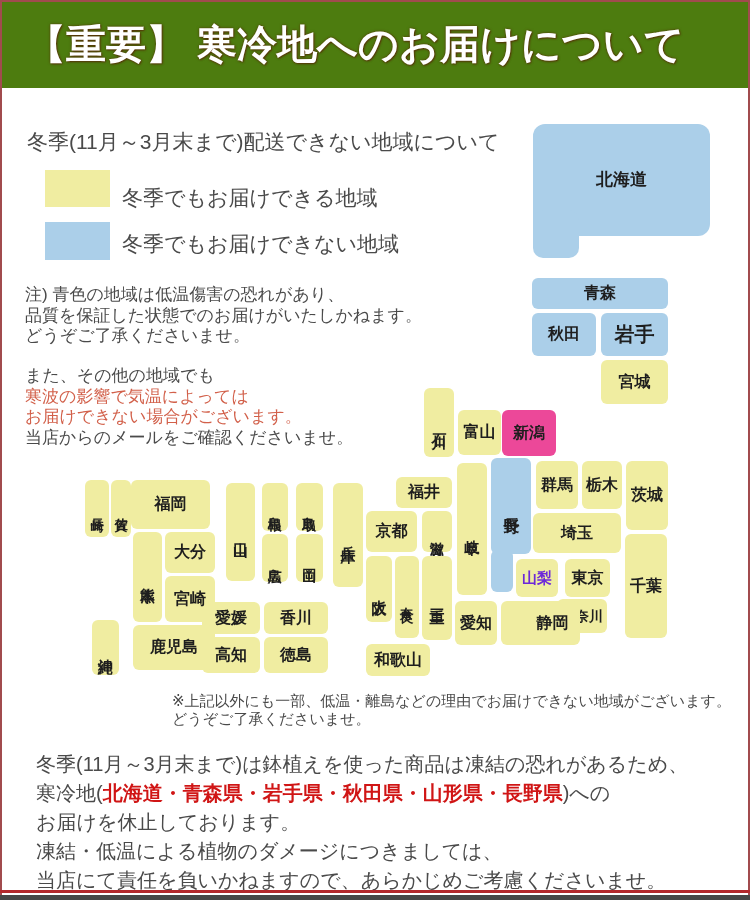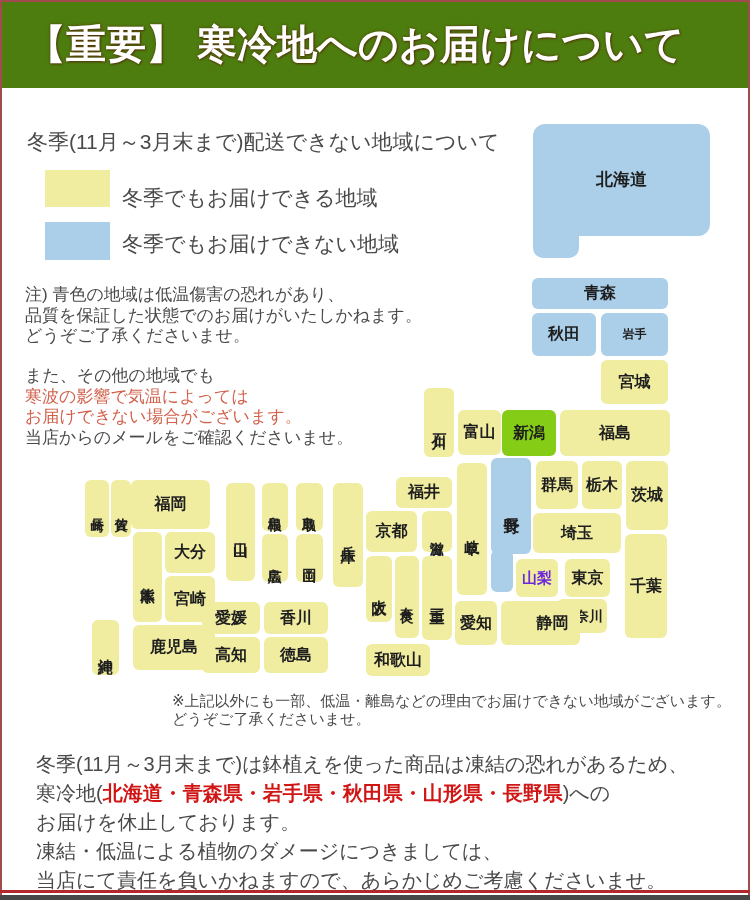--- a/index.html
+++ b/index.html
@@ -85,30 +85,27 @@
       <span class="pref-label" style="font-size: 17px; color: rgb(30, 30, 30);">北海道</span>
     </div>
     <div class="pref-part" style="left: 533px; top: 210px; width: 46px; height: 48px; background: rgb(171, 207, 233); border-radius: 10px;"></div>
     <div class="pref-part" style="left: 532px; top: 278px; width: 136px; height: 31px; background: rgb(171, 207, 233); border-radius: 6px;">
       <span class="pref-label" style="font-size: 16px; color: rgb(30, 30, 30);">青森</span>
     </div>
     <div class="pref-part" style="left: 532px; top: 313px; width: 64px; height: 43px; background: rgb(171, 207, 233); border-radius: 6px;">
       <span class="pref-label" style="font-size: 16px; color: rgb(30, 30, 30);">秋田</span>
     </div>
     <div class="pref-part" style="left: 601px; top: 313px; width: 67px; height: 43px; background: rgb(171, 207, 233); border-radius: 6px;">
-      <span class="pref-label" style="font-size: 12px; color: rgb(30, 30, 30);">岩手</span>
+      <span class="pref-label" style="font-size: 20px; color: rgb(30, 30, 30);">岩手</span>
     </div>
     <div class="pref-part" style="left: 601px; top: 360px; width: 67px; height: 44px; background: rgb(240, 237, 161); border-radius: 6px;">
       <span class="pref-label" style="font-size: 16px; color: rgb(30, 30, 30);">宮城</span>
     </div>
-    <div class="pref-part" style="left: 502px; top: 410px; width: 54px; height: 46px; background: #84cc16; border-radius: 6px;">
+    <div class="pref-part" style="left: 502px; top: 410px; width: 54px; height: 46px; background: #ec4899; border-radius: 6px;">
       <span class="pref-label" style="font-size: 16px; color: rgb(30, 30, 30);">新潟</span>
-    </div>
-    <div class="pref-part" style="left: 560px; top: 410px; width: 110px; height: 46px; background: rgb(240, 237, 161); border-radius: 6px;">
-      <span class="pref-label" style="font-size: 16px; color: rgb(30, 30, 30);">福島</span>
     </div>
     <div class="pref-part" style="left: 424px; top: 388px; width: 30px; height: 69px; background: rgb(240, 237, 161); border-radius: 6px;">
       <span class="pref-label v" style="font-size: 15px; color: rgb(30, 30, 30);">石川</span>
     </div>
     <div class="pref-part" style="left: 458px; top: 410px; width: 43px; height: 45px; background: rgb(240, 237, 161); border-radius: 6px;">
       <span class="pref-label" style="font-size: 16px; color: rgb(30, 30, 30);">富山</span>
     </div>
     <div class="pref-part" style="left: 536px; top: 461px; width: 42px; height: 48px; background: rgb(240, 237, 161); border-radius: 6px;">
       <span class="pref-label" style="font-size: 16px; color: rgb(30, 30, 30);">群馬</span>
     </div>

